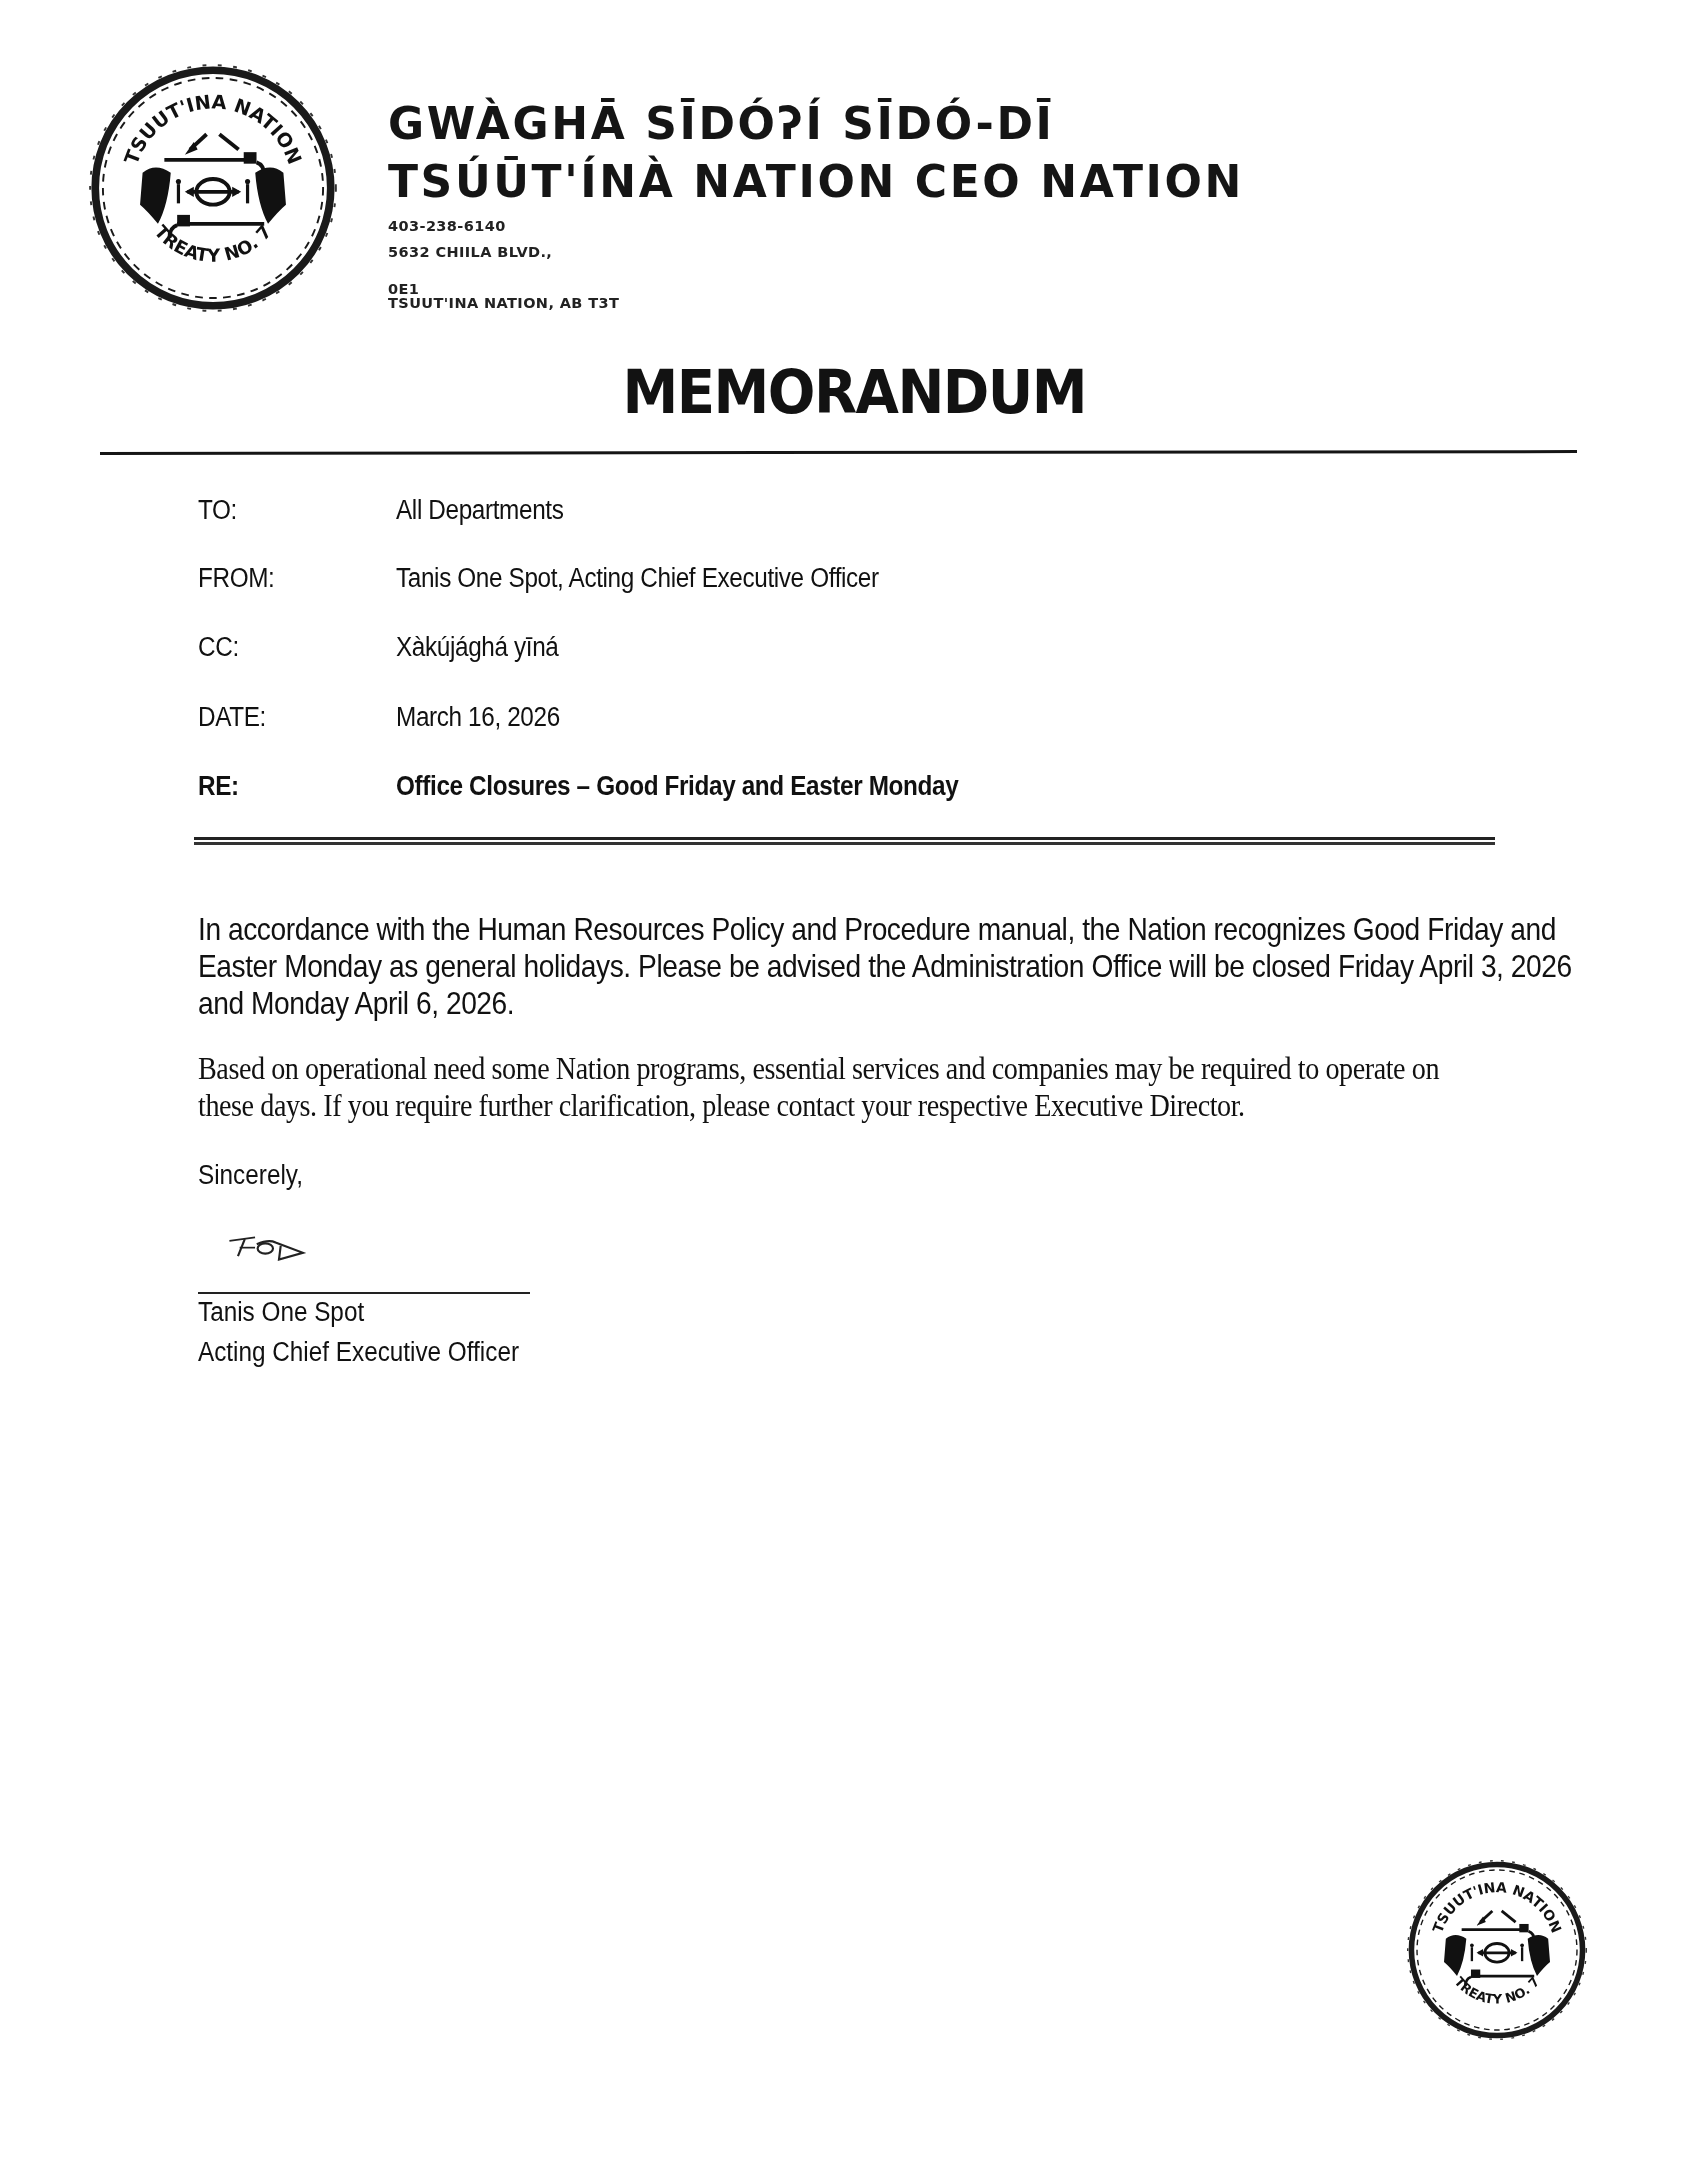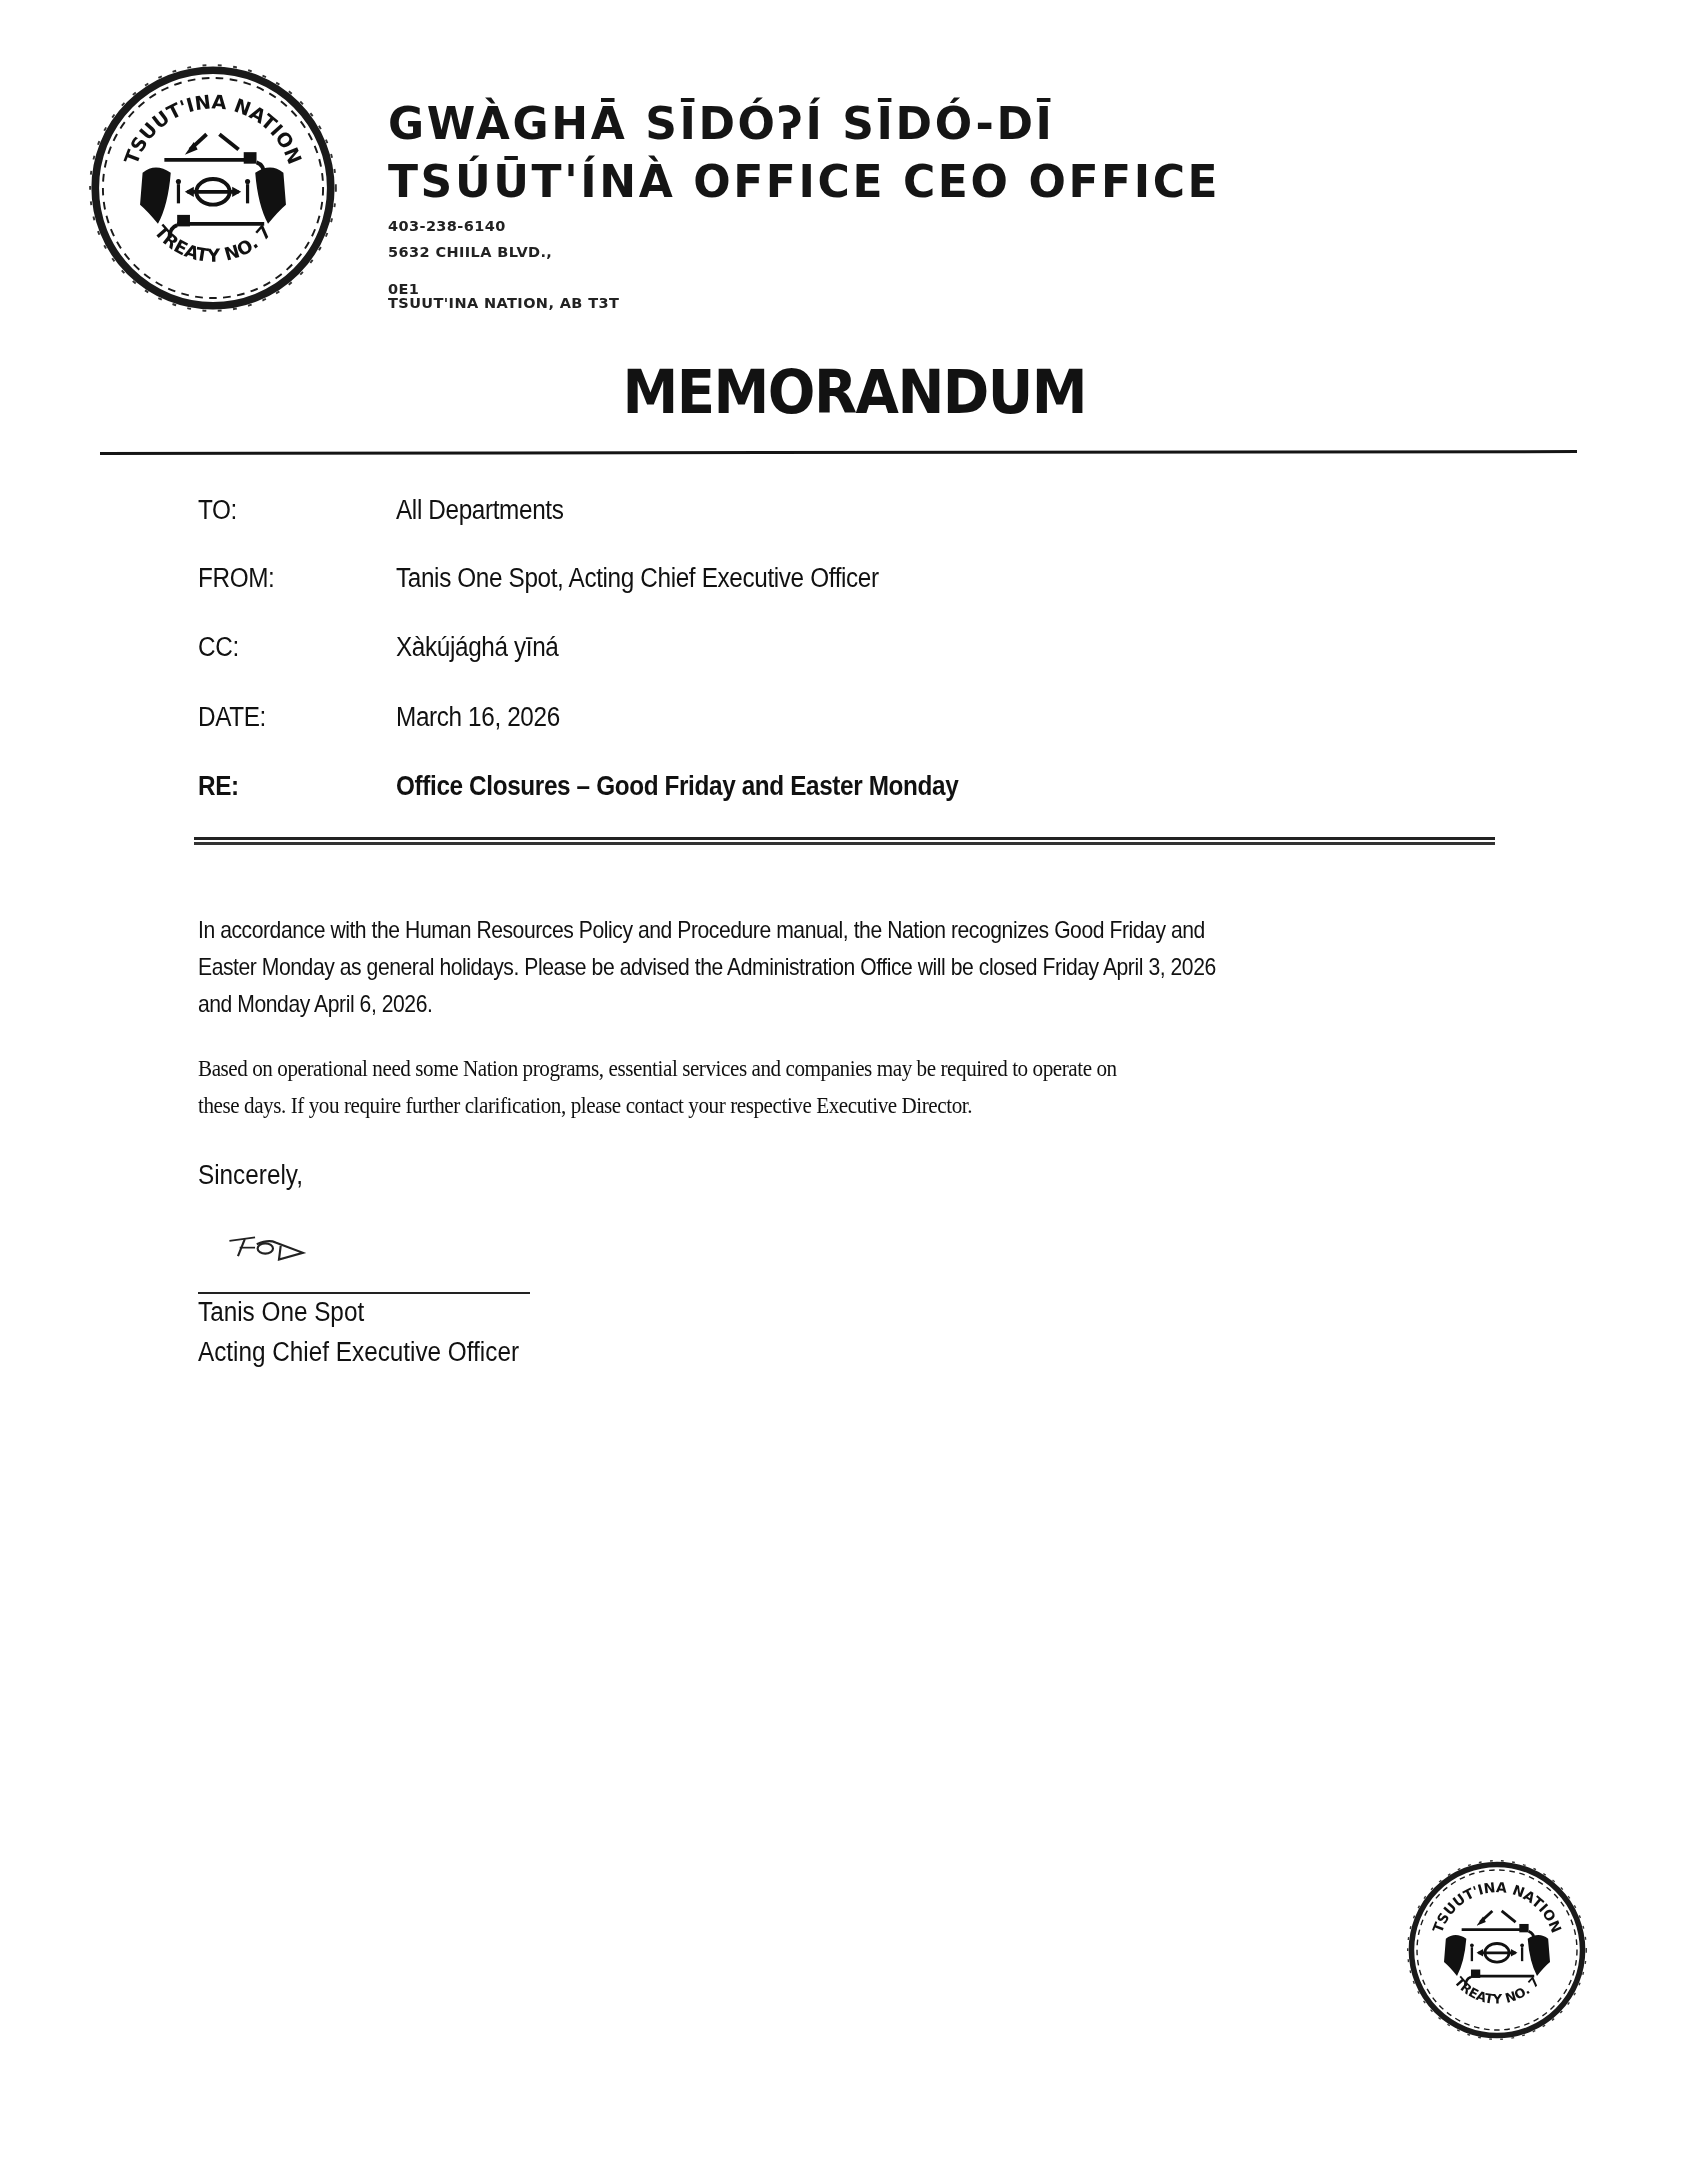--- a/index.html
+++ b/index.html
@@ -54,21 +54,21 @@
   #row-re { top: 771px; }
 
   #double-rule {
     position: absolute; left: 194px; top: 837px; width: 1301px; height: 7.7px;
   }
   #double-rule .r1 { position: absolute; left: 0; top: 0; width: 100%; height: 2.6px; background: #222; }
   #double-rule .r2 { position: absolute; left: 0; top: 5.1px; width: 100%; height: 2.6px; background: #333; }
 
   .para {
     position: absolute; left: 198px; width: 1312px;
-    font-size: 24px; line-height: 37px; letter-spacing: -0.5px;
+    font-size: 32px; line-height: 37px; letter-spacing: -0.5px;
   }
   .para span.line { display: block; white-space: nowrap; transform: scaleX(0.88); transform-origin: left; }
   #para-1 { top: 911px; }
   #para-2 { top: 1050px; font-family: Liberation Serif, serif; }
 
   #closing { position: absolute; left: 198px; top: 1160px; font-size: 27px; transform: scaleX(0.9); transform-origin: left; }
   #signature { position: absolute; left: 226px; top: 1227px; width: 94px; height: 43px; }
   #sig-rule { position: absolute; left: 198px; top: 1292px; width: 332px; height: 1.7px; background: #222; }
   #signer-name { position: absolute; left: 198px; top: 1297px; font-size: 27px; transform: scaleX(0.9); transform-origin: left; white-space: nowrap; }
   #signer-title { position: absolute; left: 198px; top: 1337px; font-size: 27px; transform: scaleX(0.9); transform-origin: left; white-space: nowrap; }
@@ -112,21 +112,21 @@
     <line x1="127" y1="97" x2="127" y2="112" stroke="#111" stroke-width="2.5"></line>
     <circle cx="127" cy="95" r="2" fill="#111"></circle>
 
     <line x1="72" y1="128" x2="140" y2="128" stroke="#111" stroke-width="3"></line>
     <rect x="72" y="121" width="10" height="9" fill="#111"></rect>
     <path d="M72,129 q-6,2 -6,10" fill="none" stroke="#111" stroke-width="3"></path>
   </svg>
 </div>
 
 <div class="org-title" id="org-line1">GWÀGHĀ SĪDÓʔÍ SĪDÓ-DĪ</div>
-<div class="org-title" id="org-line2">TSÚŪT'ÍNÀ OFFICE CEO OFFICE</div>
+<div class="org-title" id="org-line2">TSÚŪT'ÍNÀ NATION CEO NATION</div>
 <div class="addr" id="addr-phone">403-238-6140</div>
 <div class="addr" id="addr-street">5632 CHIILA BLVD.,</div>
 <div class="addr" id="addr-city">TSUUT'INA NATION, AB T3T</div>
 <div class="addr" id="addr-postal">0E1</div>
 
 <div id="memo-title">MEMORANDUM</div>
 <div id="top-rule"></div>
 
 <div class="hdr-row" id="row-to">
   <span class="lbl">TO:</span>

